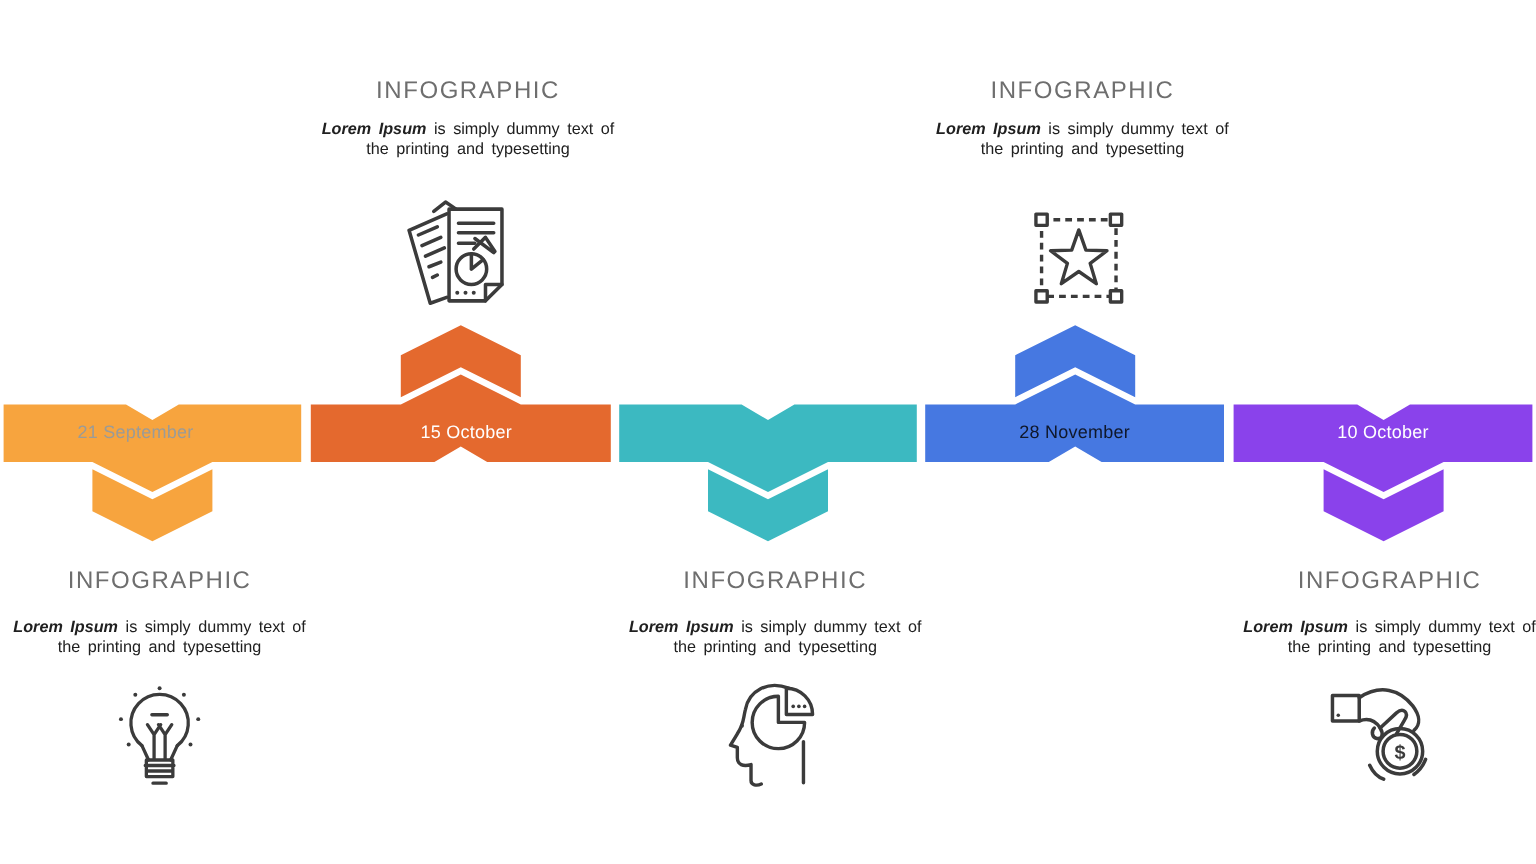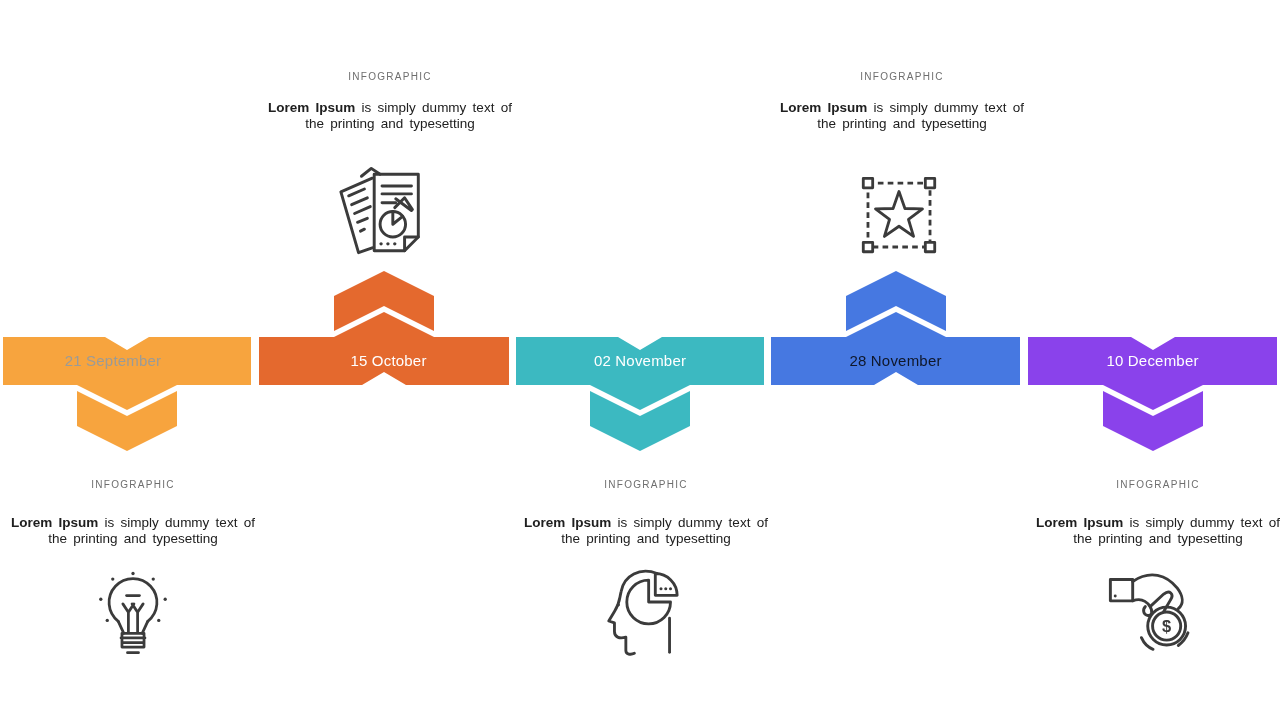--- a/index.html
+++ b/index.html
@@ -4,25 +4,25 @@
 <style>
   html,body{margin:0;padding:0;background:#fff;}
   .canvas{position:relative;width:1280px;height:720px;background:#fff;overflow:hidden;
           font-family:"Liberation Sans",sans-serif;}
   .banner{position:absolute;left:0;top:0;}
   .date-label{position:absolute;top:337px;height:48px;line-height:48px;text-align:center;
               font-size:15px;letter-spacing:.2px;}
   .info-block{position:absolute;width:260px;text-align:center;}
   .info-block.top{top:66px;}
   .info-block.bottom{top:474px;}
-  .info-title{font-size:10px;line-height:21px;letter-spacing:1.3px;color:#6e6e6e;}
+  .info-title{font-size:20px;line-height:21px;letter-spacing:1.3px;color:#6e6e6e;}
   .info-block.top .info-title{margin-bottom:13px;}
   .info-block.bottom .info-title{margin-bottom:20px;}
   .info-text{font-size:13.5px;line-height:16px;color:#202020;word-spacing:2.5px;}
-  .info-text b{font-weight:bold;}
+  .info-text b{font-weight:bold;font-style:italic;}
   .icon{position:absolute;}
   .icon svg{display:block;width:100%;height:100%;}
 </style>
 </head>
 <body>
 
 <div class="canvas">
 
   <svg class="banner" viewBox="0 0 1280 720" width="1280" height="720">
 
@@ -37,23 +37,22 @@
 
     <polygon points="846,296 896,271 946,296 946,331 896,306 846,331" fill="#4678E1"></polygon>
     <polygon points="771,337 846,337 896,312 946,337 1020,337 1020,385 918,385 896,372 874,385 771,385" fill="#4678E1"></polygon>
 
     <polygon points="1028,337 1131,337 1153,350 1175,337 1277,337 1277,385 1203,385 1153,410 1103,385 1028,385" fill="#8A42EB"></polygon>
     <polygon points="1103,391 1153,416 1203,391 1203,426 1153,451 1103,426" fill="#8A42EB"></polygon>
   </svg>
 
   <div class="date-label" style="left: 3px; width: 220px; color: rgb(155, 155, 151);">21 September</div>
   <div class="date-label" style="left: 259px; width: 259px; color: rgb(255, 255, 255);">15 October</div>
-  <div class="date-label" style="left: 516px; width: 248px; color: rgb(255, 255, 255);">02 November</div>
   <div class="date-label" style="left: 771px; width: 249px; color: #0f172a;">28 November</div>
-  <div class="date-label" style="left: 1028px; width: 249px; color: rgb(255, 255, 255);">10 December</div>
+  <div class="date-label" style="left: 1028px; width: 249px; color: rgb(255, 255, 255);">10 October</div>
 
   <div class="info-block top" style="left:260px;">
     <div class="info-title">INFOGRAPHIC</div>
     <div class="info-text">
       <b>Lorem Ipsum</b><span> is simply dummy text of</span><br>
       <span>the printing and typesetting</span>
     </div>
   </div>
   <div class="info-block top" style="left:772px;">
     <div class="info-title">INFOGRAPHIC</div>

